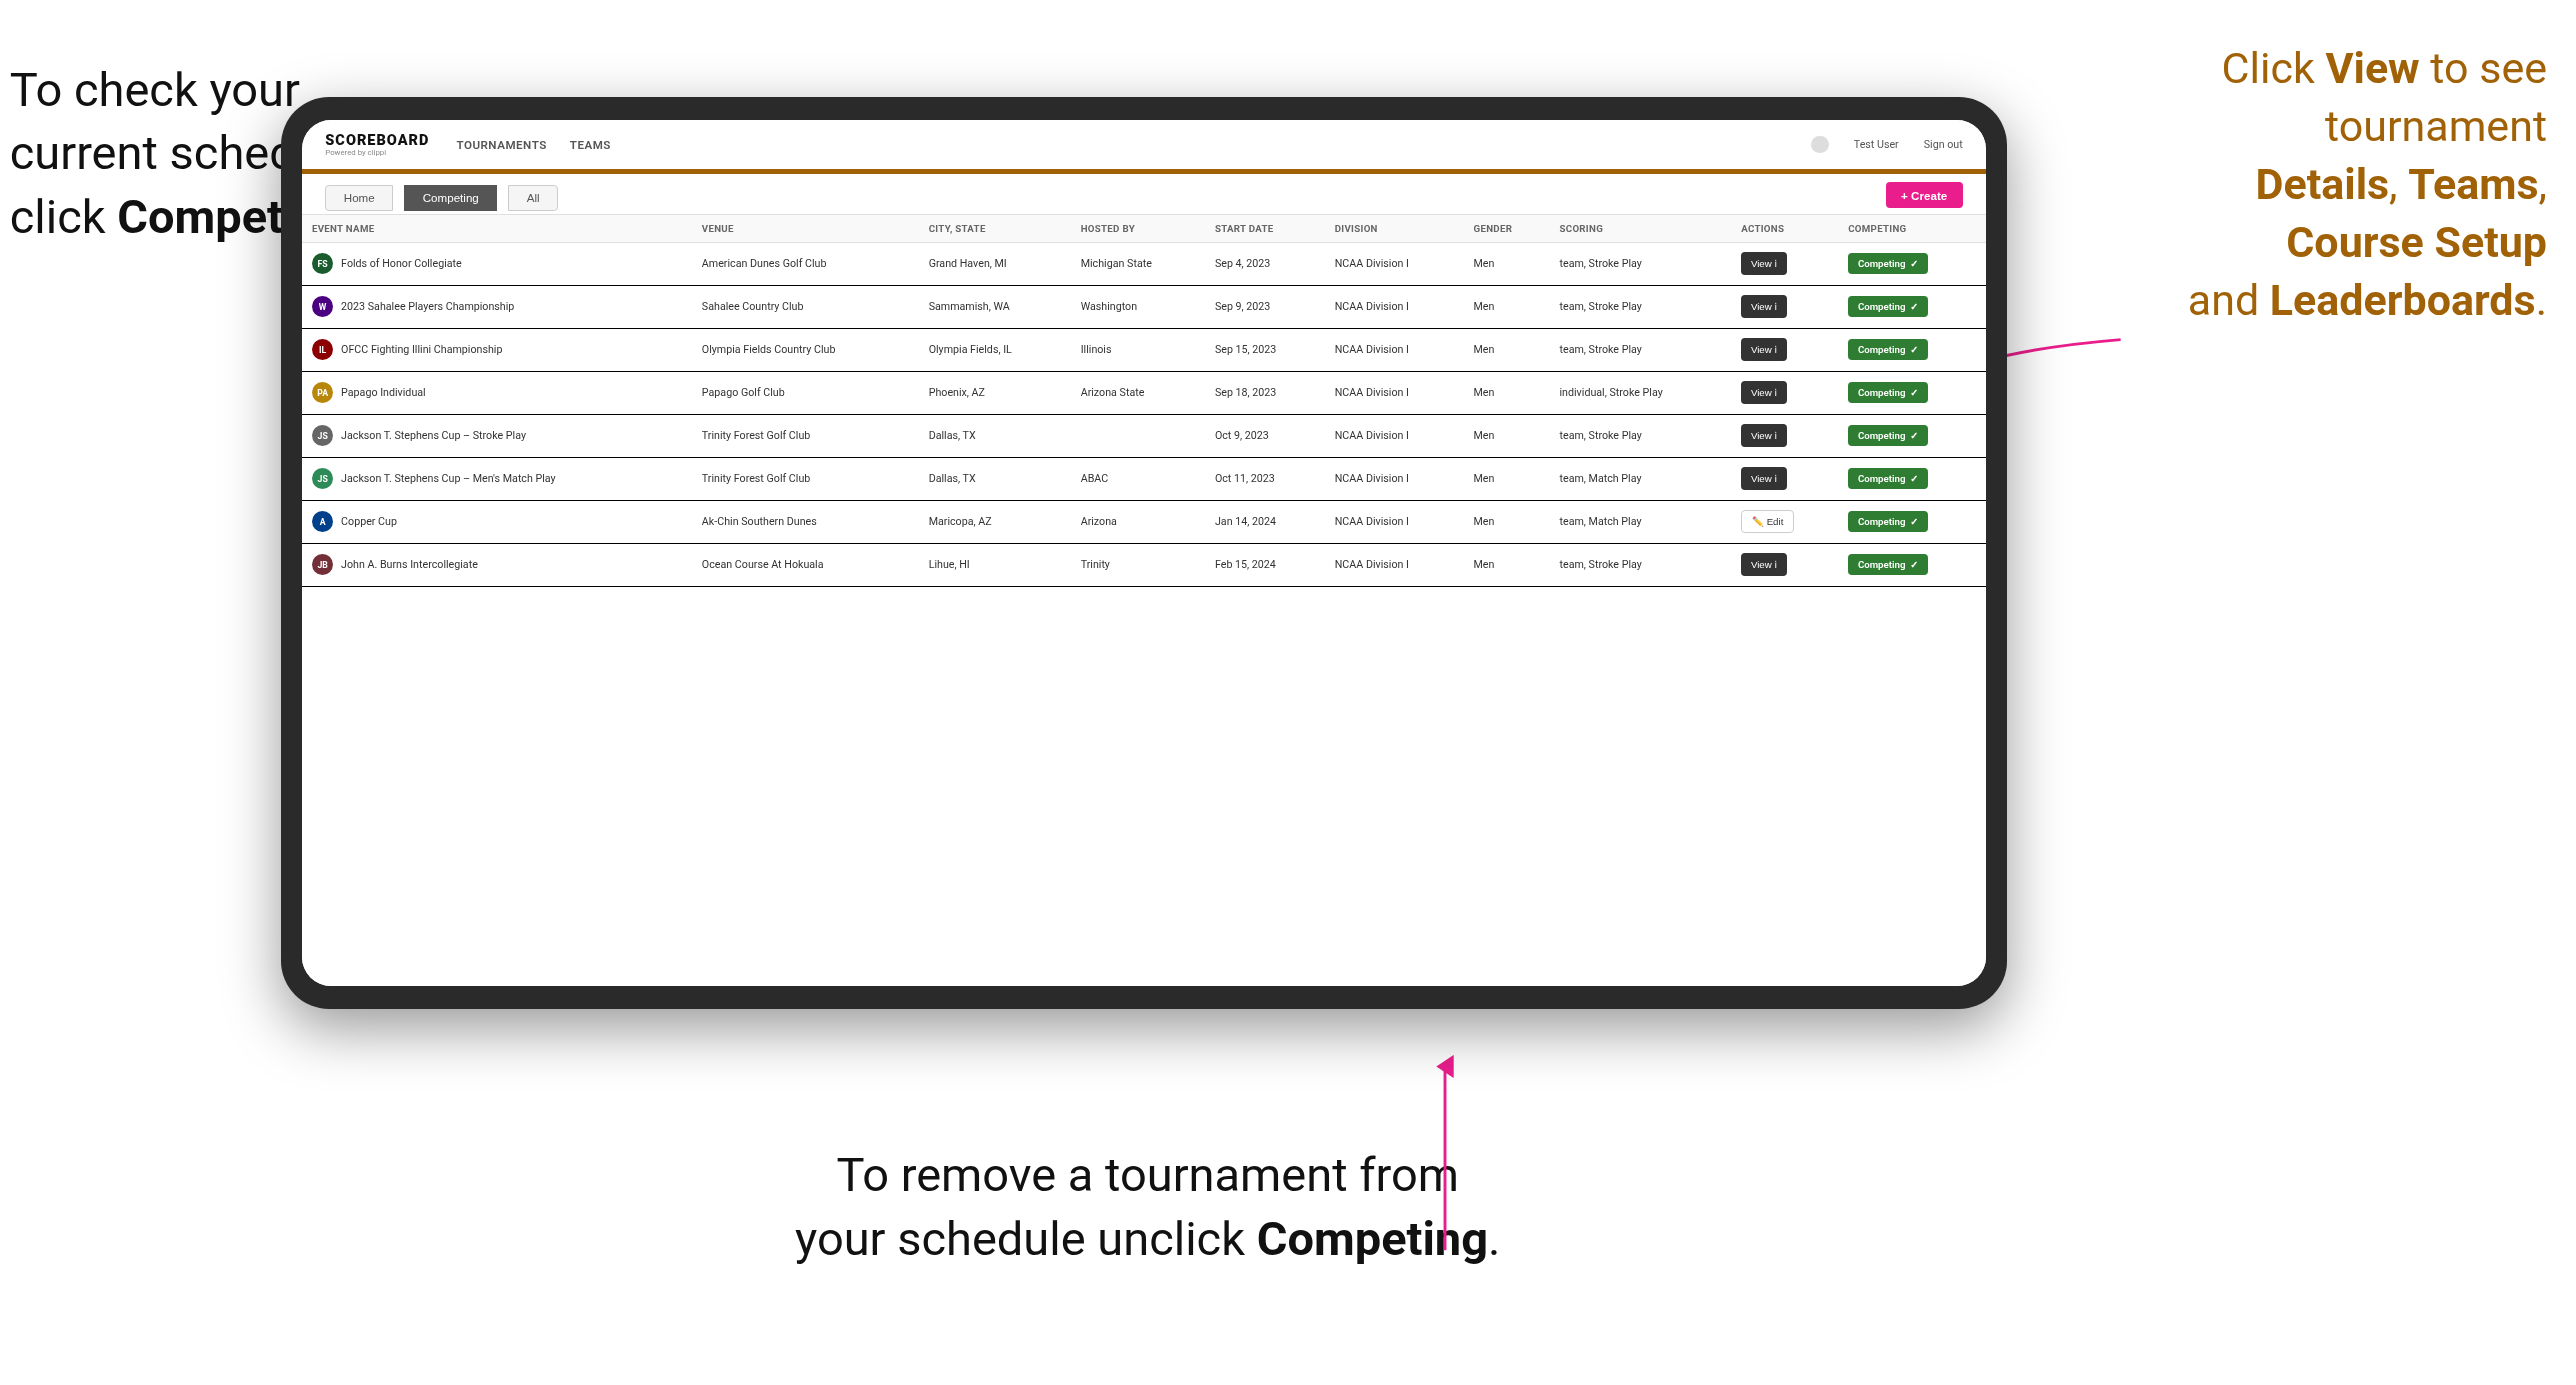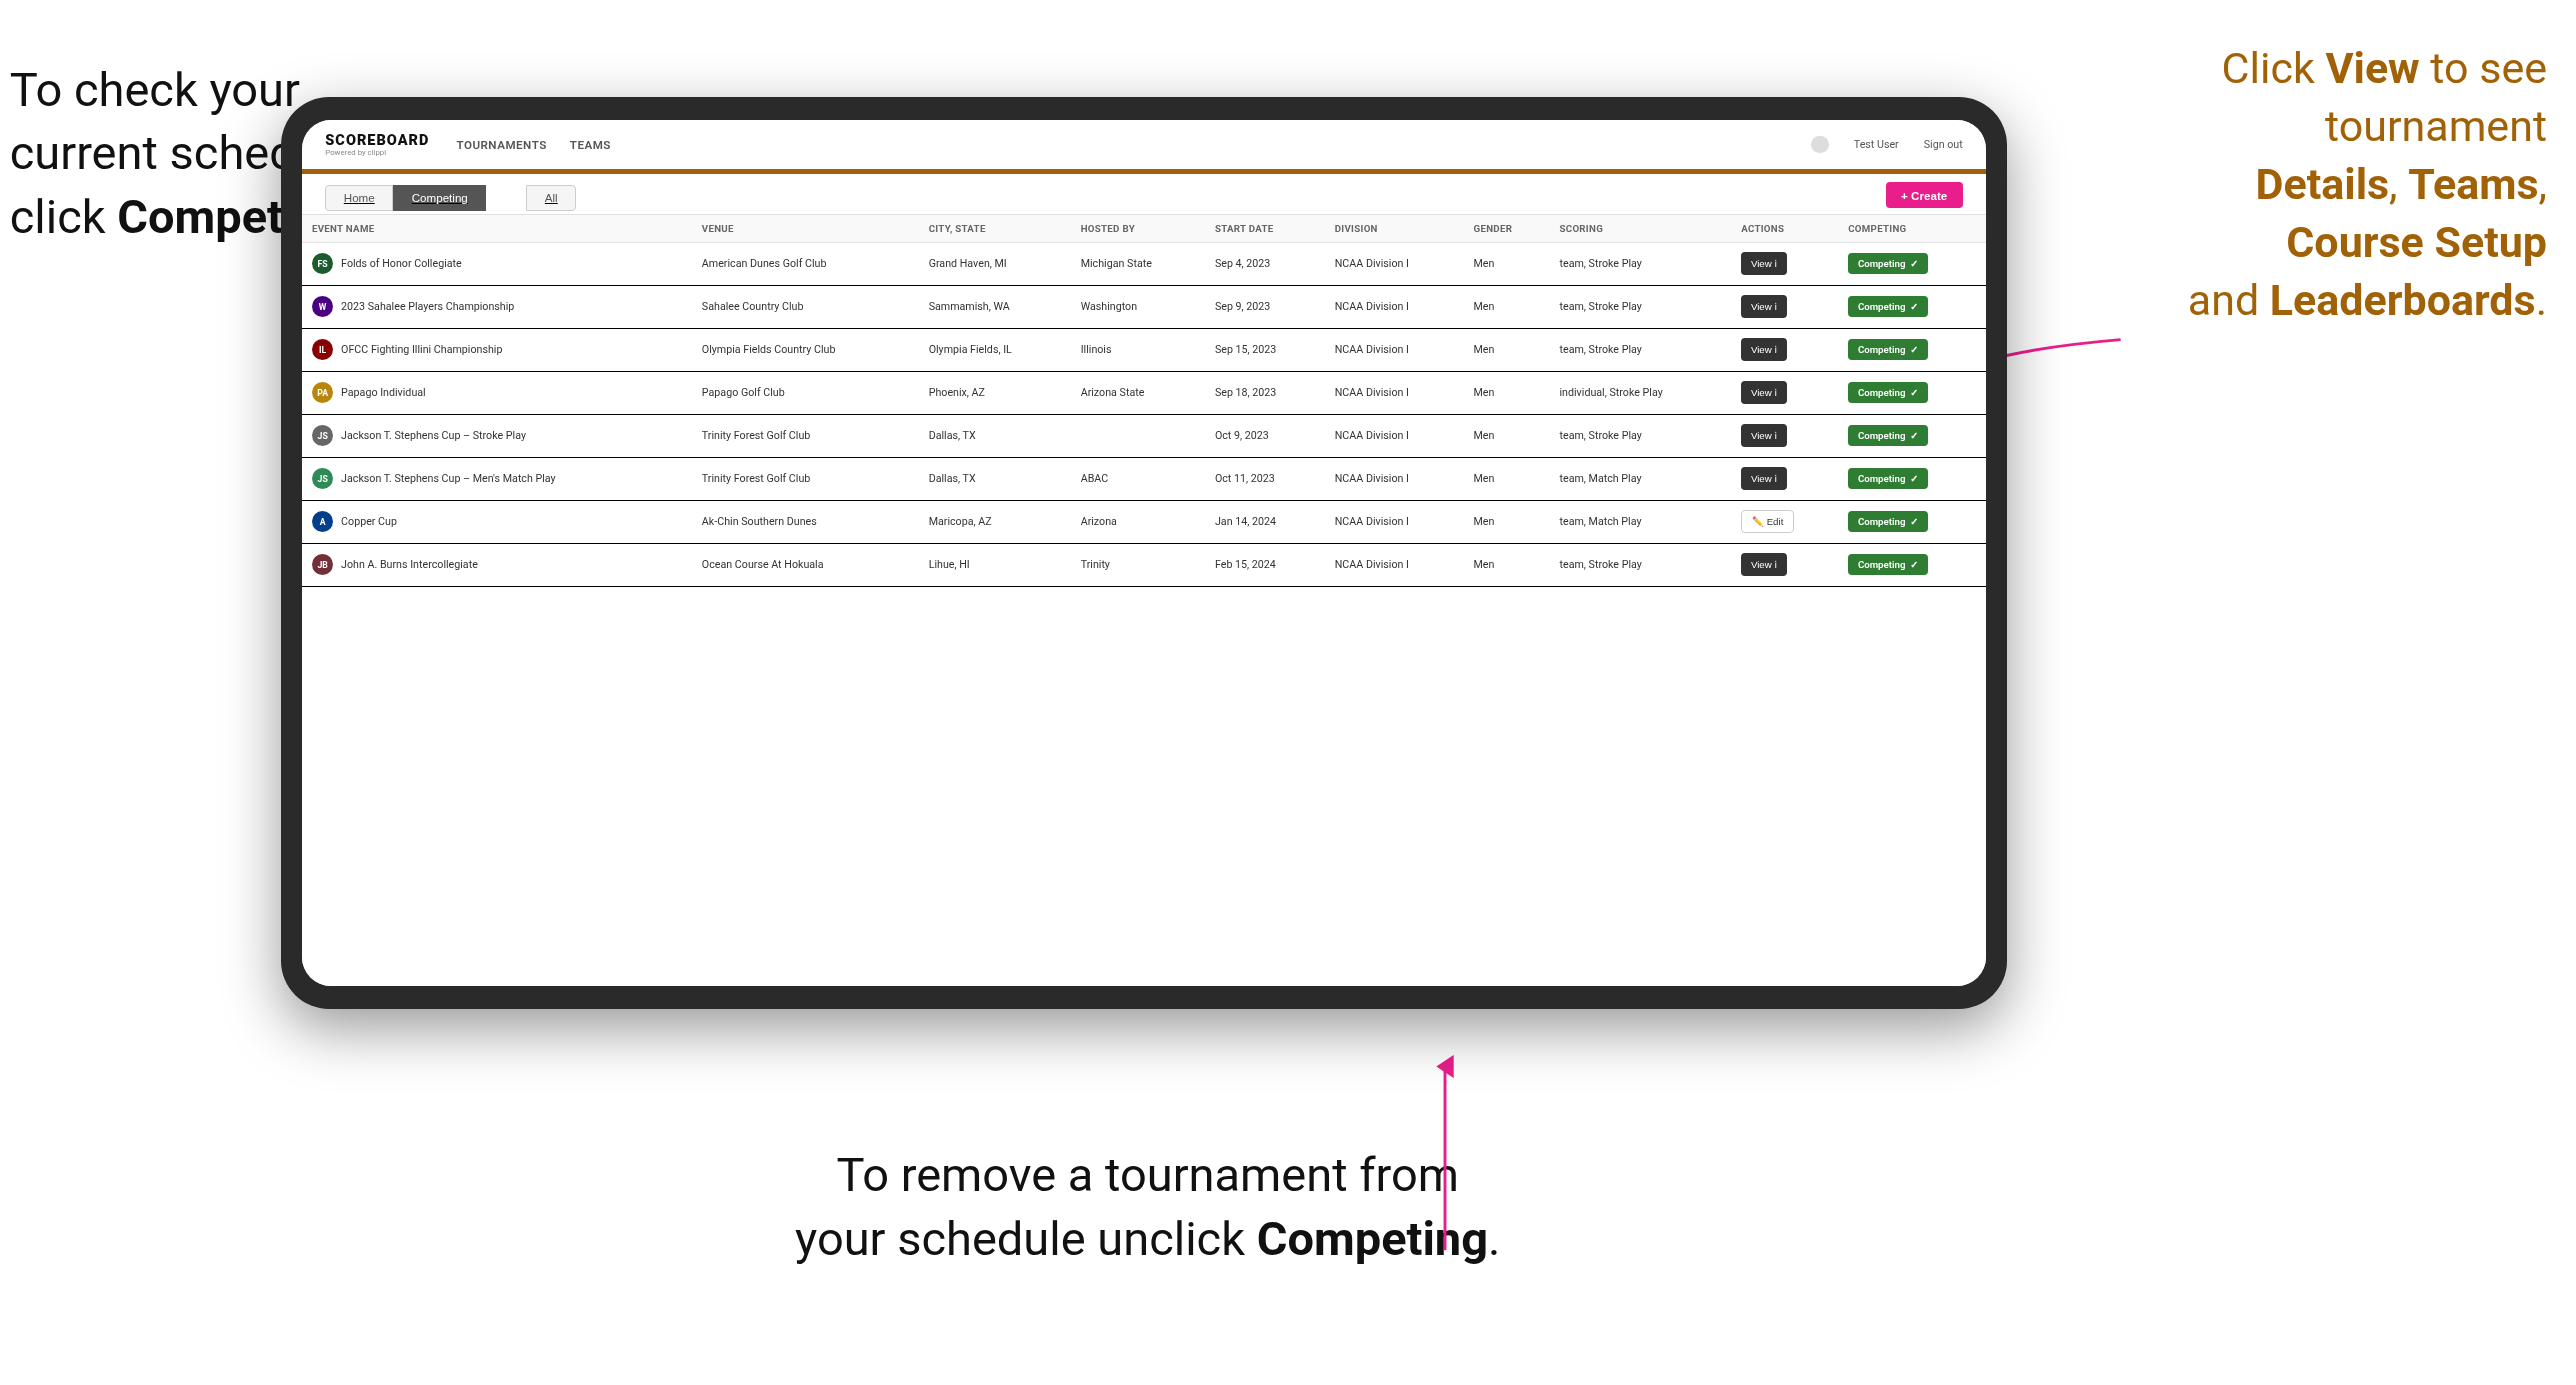--- a/index.html
+++ b/index.html
@@ -128,38 +128,37 @@
       background: #fff;
       padding: 7.8px 23px 0;
       display: flex;
       align-items: center;
       justify-content: space-between;
       border-bottom: 1px solid #e0e0e0;
       flex-shrink: 0;
     }
     .tab-buttons {
       display: flex;
-      gap: 0;
-      text-decoration: underline;
+      gap: 11px;
     }
     .tab-btn {
       padding: 5.8px 17.5px;
       font-size: 11.6px;
       border: 1px solid #ccc;
       background: #f5f5f5;
       cursor: pointer;
       color: #555;
     }
     .tab-btn.active {
       background: #555;
       color: #fff;
       border-color: #555;
     }
     .tab-btn:first-child { border-radius: 3.9px 0 0 3.9px; }
-    .tab-btn:last-child { border-radius: 0 3.9px 3.9px 0; margin-left: 40px; }
+    .tab-btn:last-child { border-radius: 0 3.9px 3.9px 0; }
     .create-btn {
       background: #e91e8c;
       color: #fff;
       border: none;
       padding: 6.8px 15.5px;
       border-radius: 3.9px;
       font-size: 11.6px;
       font-weight: 600;
       cursor: pointer;
       margin-bottom: 5.8px;

